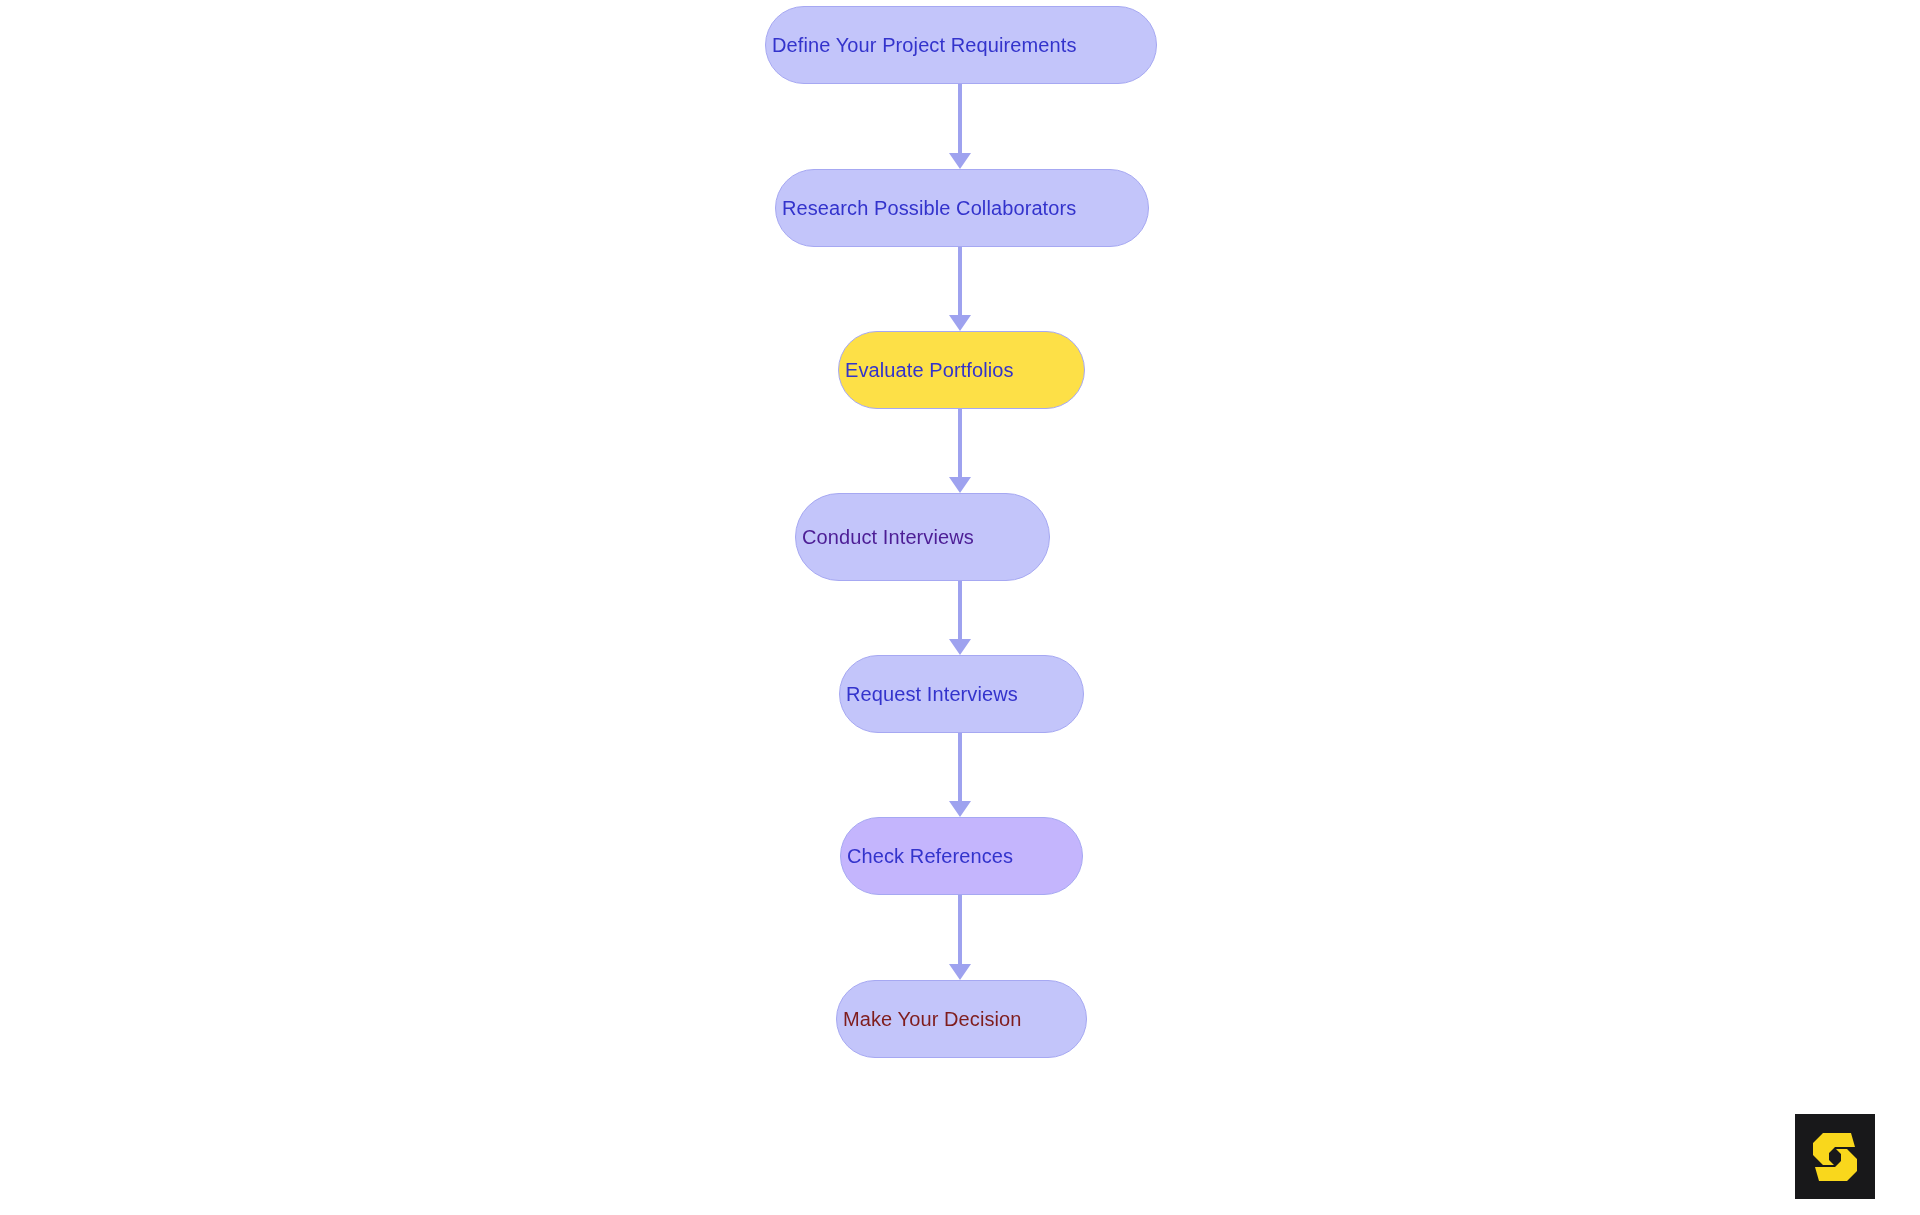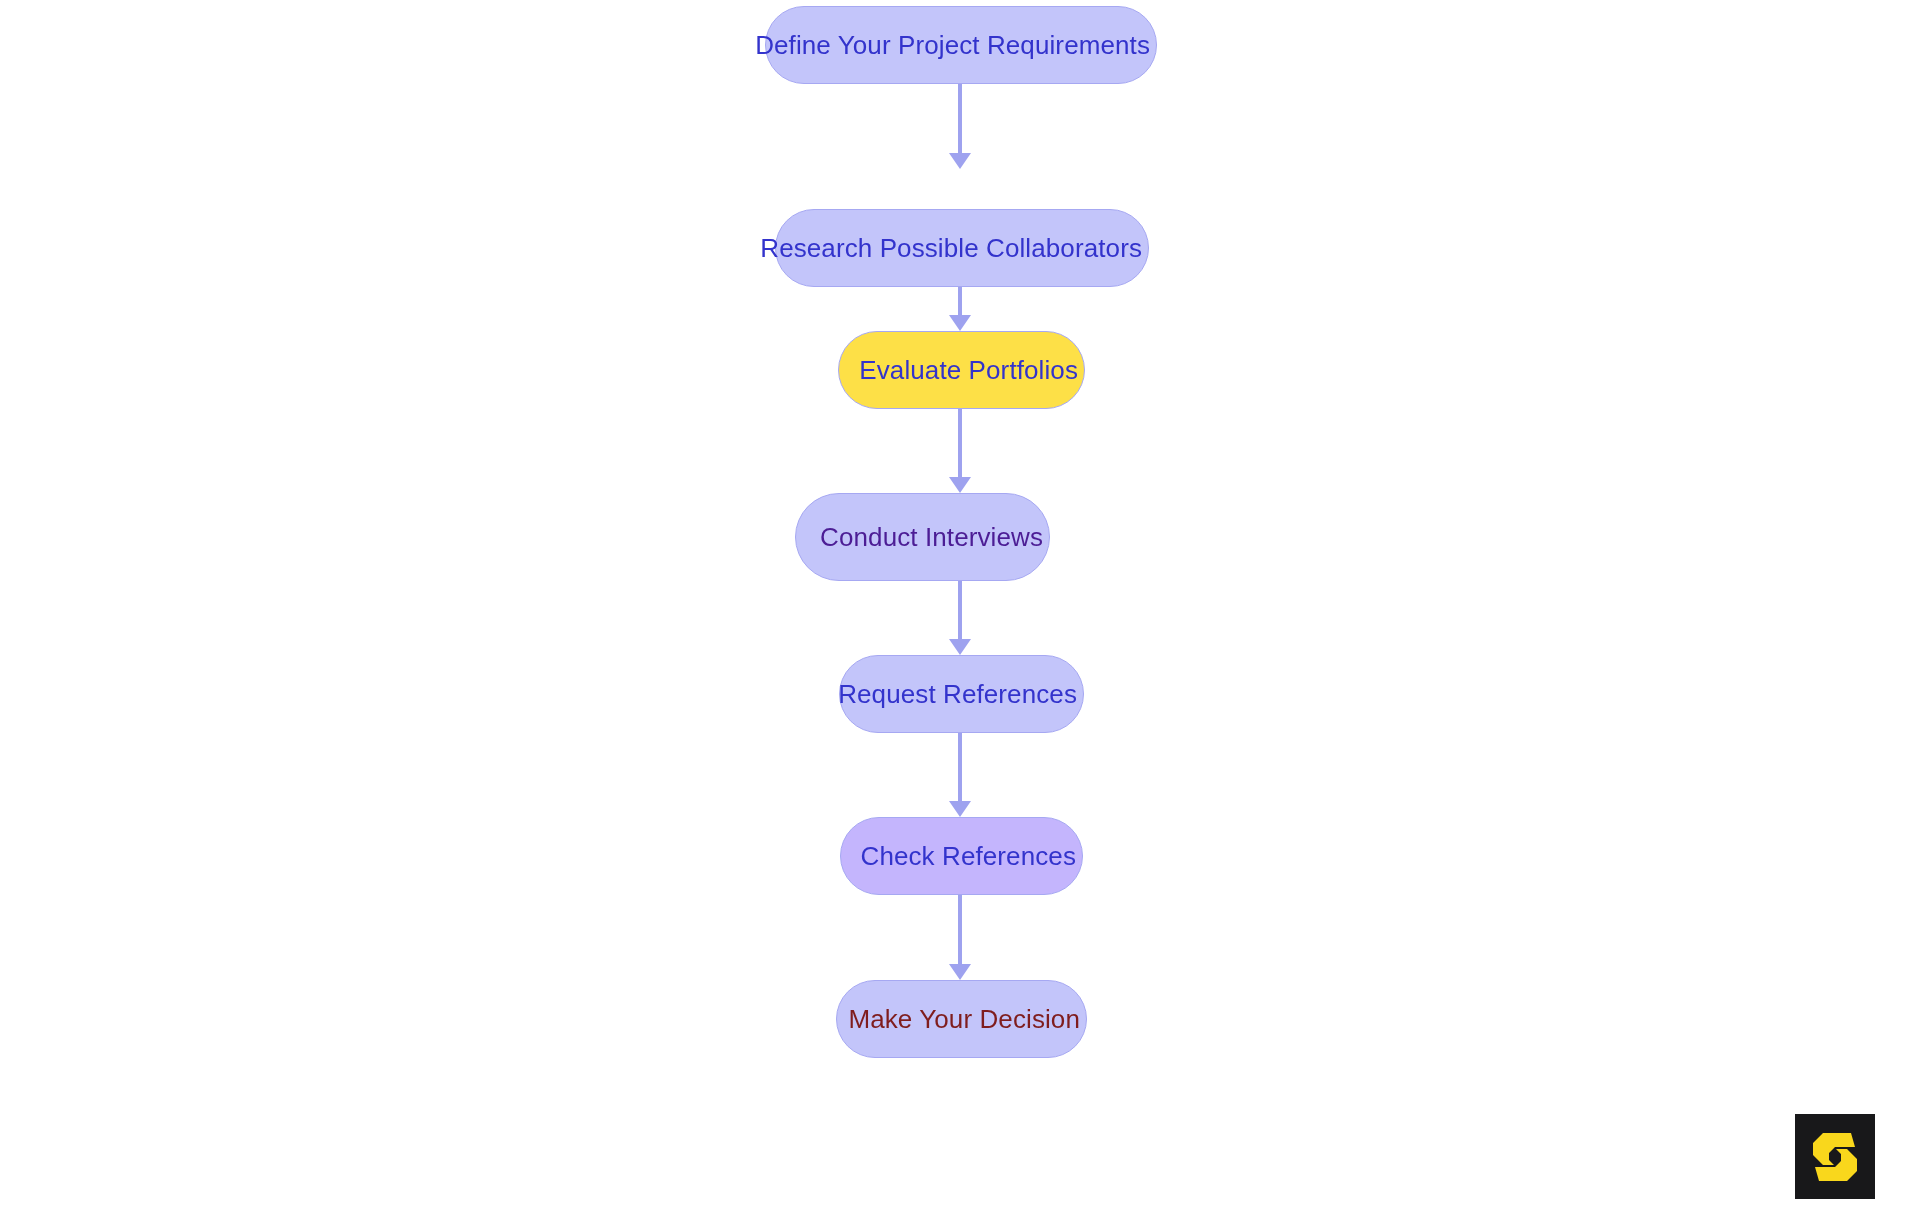--- a/index.html
+++ b/index.html
@@ -21,28 +21,28 @@
     left: 0;
     top: 0;
     width: 1920px;
     height: 1215px;
   }
 
   .flow-node {
     position: absolute;
     display: flex;
     align-items: center;
-    justify-content: flex-end;
+    justify-content: flex-start;
     box-sizing: border-box;
     background: #c3c5fa;
     border: 1.5px solid #a6a8f2;
     border-radius: 999px;
     color: #3333cc;
     font-family: "Liberation Sans", sans-serif;
-    font-size: 26px;
+    font-size: 20px;
     font-weight: 400;
     letter-spacing: 0.1px;
     white-space: nowrap;
     user-select: none;
   }
 
   .flow-node .node-label {
     display: block;
     line-height: 1;
     padding: 0 6px;
@@ -109,31 +109,31 @@
       <div class="edge-line" style="height: 68px; background: rgb(158, 162, 239);"></div>
       <div class="edge-head" style="top: 68px; border-top-color: rgb(158, 162, 239);"></div>
     </div>
     <div class="flow-edge" style="left: 960px; top: 895px;">
       <div class="edge-line" style="height: 69px; background: rgb(158, 162, 239);"></div>
       <div class="edge-head" style="top: 69px; border-top-color: rgb(158, 162, 239);"></div>
     </div>
     <div class="flow-node" style="left: 765px; top: 6px; width: 392px; height: 78px; background: rgb(195, 197, 250); border-color: rgb(166, 168, 242); color: rgb(51, 51, 204);">
       <span class="node-label">Define Your Project Requirements</span>
     </div>
-    <div class="flow-node" style="left: 775px; top: 169px; width: 374px; height: 78px; background: rgb(195, 197, 250); border-color: rgb(166, 168, 242); color: rgb(51, 51, 204); margin-top: 40px;">
+    <div class="flow-node" style="left: 775px; top: 169px; width: 374px; height: 78px; background: rgb(195, 197, 250); border-color: rgb(166, 168, 242); color: rgb(51, 51, 204);">
       <span class="node-label">Research Possible Collaborators</span>
     </div>
     <div class="flow-node" style="left: 838px; top: 331px; width: 247px; height: 78px; background: #fde047; border-color: rgb(166, 168, 242); color: rgb(51, 51, 204);">
       <span class="node-label">Evaluate Portfolios</span>
     </div>
     <div class="flow-node" style="left: 795px; top: 493px; width: 255px; height: 88px; background: rgb(195, 197, 250); border-color: rgb(166, 168, 242); color: #4c1d95;">
       <span class="node-label">Conduct Interviews</span>
     </div>
     <div class="flow-node" style="left: 839px; top: 655px; width: 245px; height: 78px; background: rgb(195, 197, 250); border-color: rgb(166, 168, 242); color: rgb(51, 51, 204);">
-      <span class="node-label">Request References</span>
+      <span class="node-label">Request Interviews</span>
     </div>
     <div class="flow-node" style="left: 840px; top: 817px; width: 243px; height: 78px; background: #c4b5fd; border-color: rgb(166, 168, 242); color: rgb(51, 51, 204);">
       <span class="node-label">Check References</span>
     </div>
     <div class="flow-node" style="left: 836px; top: 980px; width: 251px; height: 78px; background: rgb(195, 197, 250); border-color: rgb(166, 168, 242); color: #7f1d1d;">
       <span class="node-label">Make Your Decision</span>
     </div>
   </div>
 
 <div id="brand-logo">

